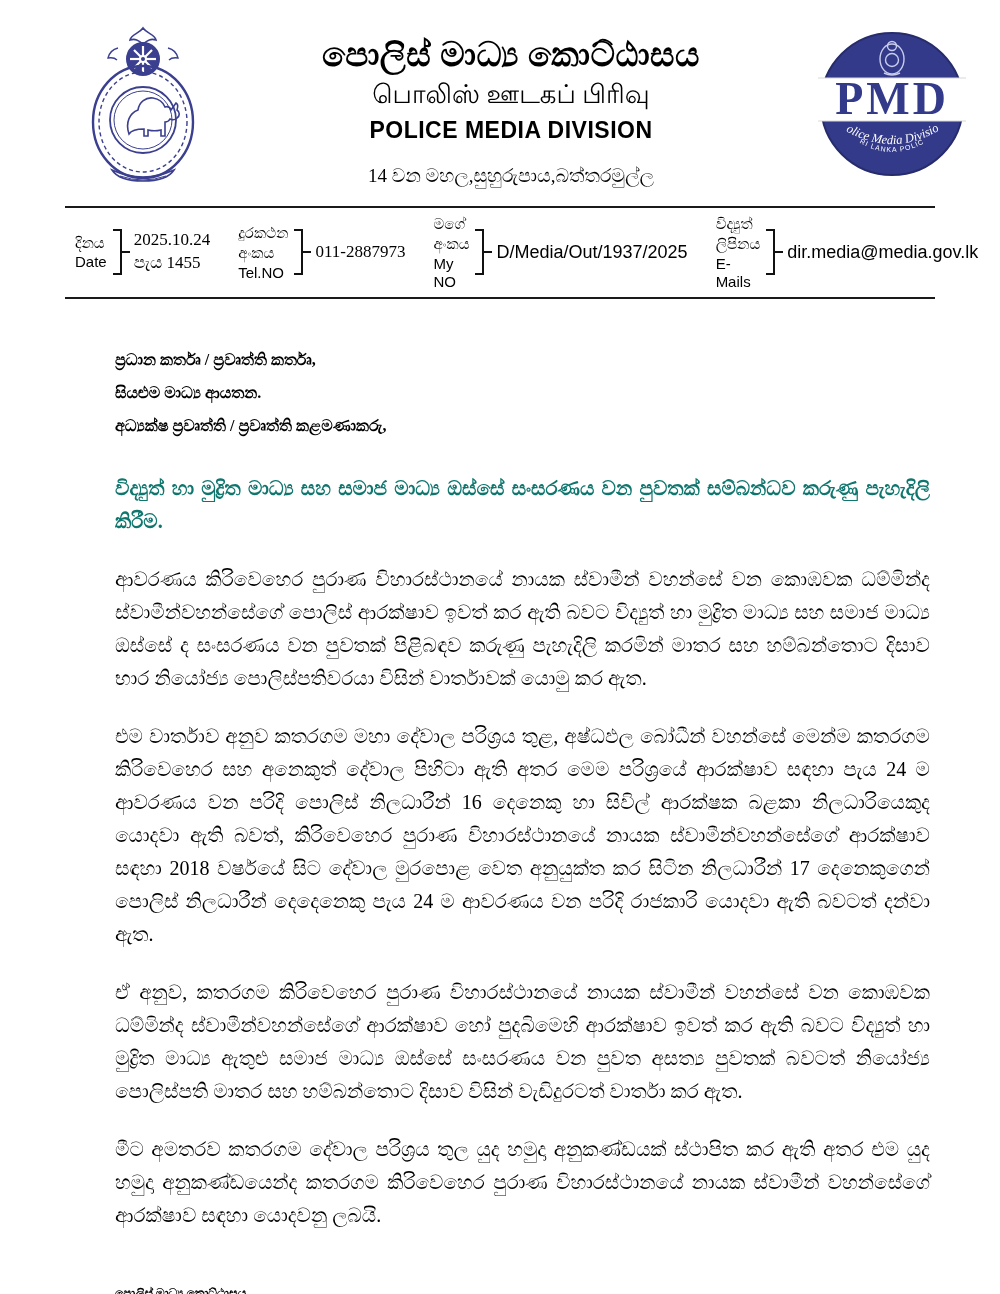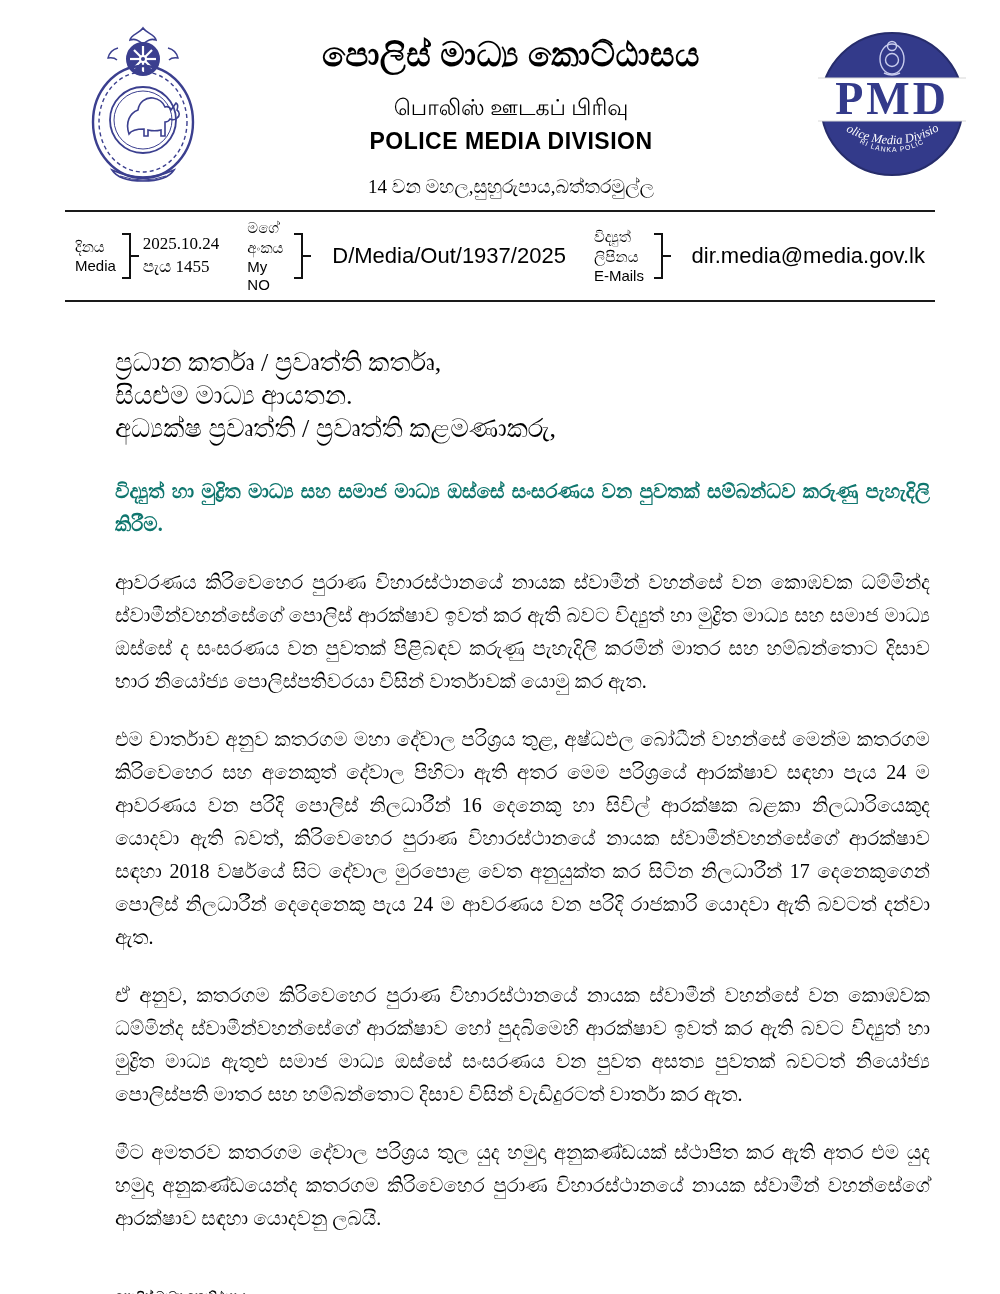--- a/index.html
+++ b/index.html
@@ -12,21 +12,21 @@
     font-family: "Liberation Serif", "DejaVu Serif", serif;
     color: #000;
     overflow: hidden;
   }
 
   
   .header { display: flex; align-items: flex-start; padding-top: 26px; }
   .crest-wrap { margin-left: 84px; width: 120px; flex: 0 0 auto; }
   .header-center { flex: 1 1 auto; text-align: center; margin-top: 8px; padding: 0 6px; }
   .title-si { font-size: 34px; font-weight: bold; line-height: 1.25; letter-spacing: 0.5px; }
-  .title-ta { font-size: 22px; margin-top: 18px; line-height: 1.2; }
+  .title-ta { font-size: 26px; margin-top: 2px; line-height: 1.2; }
   .title-en { font-family: "Liberation Sans", "DejaVu Sans", sans-serif; font-size: 23px; font-weight: bold; margin-top: 7px; letter-spacing: 0.5px; }
   .address  { font-size: 19px; margin-top: 21px; }
   .pmd-wrap { margin-right: 34px; flex: 0 0 auto; }
 
   
   .info-bar {
     margin: 12px 65px 0 65px;
     border-top: 2px solid #1a1a1a;
     border-bottom: 2px solid #1a1a1a;
     padding: 6px 10px;
@@ -47,25 +47,25 @@
     position: relative;
     margin: 0 12px 0 6px;
     flex: 0 0 auto;
   }
   .bracket::after {
     content: ""; position: absolute; right: -10px; top: 50%;
     width: 9px; height: 2px; background: #111; transform: translateY(-50%);
   }
   .info-value { font-size: 17px; line-height: 1.35; white-space: nowrap; }
   .value-serif { font-family: "Liberation Serif", "DejaVu Serif", serif; }
-  .value-sans  { font-family: "Liberation Sans", "DejaVu Sans", sans-serif; font-size: 22px; margin-left: 17px; }
+  .value-sans  { font-family: "Liberation Sans", "DejaVu Sans", sans-serif; font-size: 18px; }
 
   
   .letter { padding: 44px 70px 0 115px; }
-  .recipient-line { font-size: 26px; line-height: 33px; }
+  .recipient-line { font-size: 16px; line-height: 33px; font-weight: bold; }
   .subject {
     margin-top: 30px;
     color: #0f766e;
     font-weight: bold;
     font-size: 20px;
     line-height: 33px;
     text-align: justify;
   }
   .para {
     margin-top: 25px;
@@ -146,29 +146,37 @@
         </text>
       </svg>
     </div>
   </div>
 
   <div class="info-bar">
 
     <div class="info-cell">
       <div class="info-labels">
         <div class="label-si">දිනය</div>
-        <div class="label-en">Media</div>
+        <div class="label-en">Date</div>
       </div>
       <div class="bracket"></div>
       <div class="info-value value-serif">
         <div>2025.10.24</div>
         <div>පැය 1455</div>
       </div>
     </div>
 
+    <div class="info-cell">
+      <div class="info-labels">
+        <div class="label-si">දුරකථන අංකය</div>
+        <div class="label-en">Tel.NO</div>
+      </div>
+      <div class="bracket"></div>
+      <div class="info-value value-serif">011-2887973</div>
+    </div>
 
     <div class="info-cell">
       <div class="info-labels">
         <div class="label-si">මගේ අංකය</div>
         <div class="label-en">My NO</div>
       </div>
       <div class="bracket"></div>
       <div class="info-value value-sans">D/Media/Out/1937/2025</div>
     </div>
 

